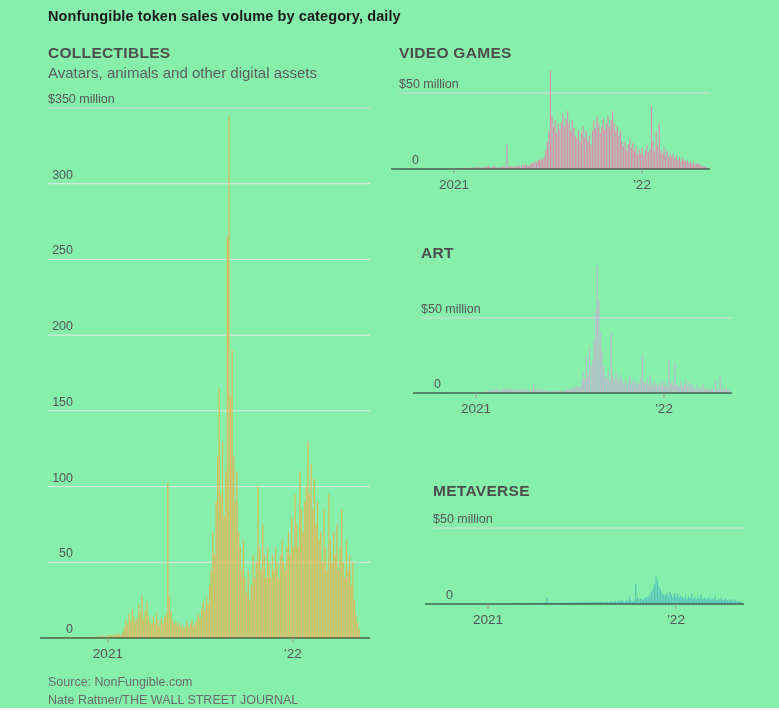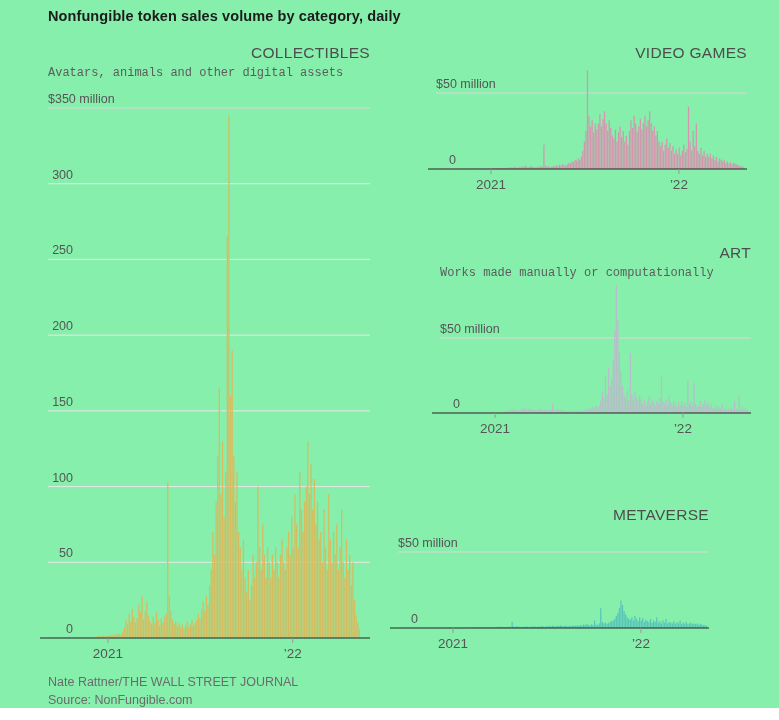--- a/index.html
+++ b/index.html
@@ -1,25 +1,25 @@
 <!DOCTYPE html>
 <html><head>
 <meta charset="utf-8">
 <style>
   html,body{margin:0;padding:0;background:#fff;}
   body{font-family:"Liberation Sans",sans-serif;-webkit-font-smoothing:antialiased;}
   .frame{position:relative;width:779px;height:708px;background:#86efac;overflow:hidden;}
   .main-title{position:absolute;left:48px;top:8px;margin:0;font-size:14.5px;font-weight:bold;color:#1c1c1c;letter-spacing:.1px;}
   .panel{position:absolute;}
   .panel-collectibles{left:48px;top:44px;width:322px;}
-  .panel-videogames{left:436px;top:44px;width:311px;}
-  .panel-art{left:440px;top:244px;width:311px;}
-  .panel-metaverse{left:398px;top:482px;width:311px;margin-top:24px;}
-  .panel h3{margin:0;font-size:15.5px;font-weight:400;color:#4d4d4d;letter-spacing:.3px;line-height:18px;text-align:right;}
-  .panel p{margin:2px 0 0 0;font-size:12px;color:#5c5c5c;line-height:18px;font-family:Liberation Mono, monospace;}
+  .panel-videogames{left:399px;top:44px;width:311px;}
+  .panel-art{left:421px;top:244px;width:311px;}
+  .panel-metaverse{left:433px;top:482px;width:311px;}
+  .panel h3{margin:0;font-size:15.5px;font-weight:700;color:#4d4d4d;letter-spacing:.3px;line-height:18px;}
+  .panel p{margin:2px 0 0 0;font-size:15px;color:#5c5c5c;line-height:18px;}
   svg.chart{display:block;overflow:visible;margin-top:4px;}
   svg.chart.mt6{margin-top:6px;}
   .ylab{font-family:"Liberation Sans",sans-serif;font-size:12.5px;fill:#555;}
   .xlab{font-family:"Liberation Sans",sans-serif;font-size:13.5px;fill:#555;}
   .source{position:absolute;left:48px;top:674px;font-size:12.5px;color:#6b6b6b;line-height:17.5px;}
   .source div{margin:0;}
 </style>
 </head>
 <body>
 
@@ -455,21 +455,20 @@
         <line x1="-8" x2="311" y1="103" y2="103" stroke="#222222" stroke-width="1"></line>
         <line x1="55.047" x2="55.047" y1="103" y2="108" stroke="#999999" stroke-width="1"></line>
         <text x="55.047" y="123" text-anchor="middle" class="xlab">2021</text>
         <line x1="242.89100000000002" x2="242.89100000000002" y1="103" y2="108" stroke="#999999" stroke-width="1"></line>
         <text x="242.89100000000002" y="123" text-anchor="middle" class="xlab">’22</text>
       </svg>
   </section>
 
   <section class="panel panel-art">
     <h3>ART</h3>
-    <p>Works made manually or computationally</p>
     <svg class="chart" width="311" height="157" viewBox="0 0 311 157">
         <line x1="0" x2="311" y1="52" y2="52" stroke="#d8d8d8" stroke-width="1"></line>
         <text x="0" y="47" text-anchor="start" class="ylab">$50 million</text>
         <text x="20" y="122" text-anchor="end" class="ylab">0</text>
         <rect x="0" y="126.85" width="1.244" height="0.15" fill="#b9bcc9"></rect>
         <rect x="1.555" y="126.7" width="1.244" height="0.3" fill="#b9bcc9"></rect>
         <rect x="3.11" y="126.85" width="1.244" height="0.15" fill="#b9bcc9"></rect>
         <rect x="4.665" y="126.85" width="1.244" height="0.15" fill="#b9bcc9"></rect>
         <rect x="6.22" y="126.55" width="1.244" height="0.45" fill="#b9bcc9"></rect>
         <rect x="7.7749999999999995" y="126.7" width="1.244" height="0.3" fill="#b9bcc9"></rect>
@@ -868,17 +867,17 @@
         <rect x="307.89" y="95.72" width="1.244" height="2.28" fill="#58c4ba"></rect>
         <line x1="-8" x2="311" y1="98" y2="98" stroke="#222222" stroke-width="1"></line>
         <line x1="55.047" x2="55.047" y1="98" y2="103" stroke="#999999" stroke-width="1"></line>
         <text x="55.047" y="118" text-anchor="middle" class="xlab">2021</text>
         <line x1="242.89100000000002" x2="242.89100000000002" y1="98" y2="103" stroke="#999999" stroke-width="1"></line>
         <text x="242.89100000000002" y="118" text-anchor="middle" class="xlab">’22</text>
       </svg>
   </section>
 
   <div class="source">
+    <div>Source: NonFungible.com</div>
     <div>Nate Rattner/THE WALL STREET JOURNAL</div>
-    <div>Source: NonFungible.com</div>
   </div>
 
 </div>
 
 </body></html>

